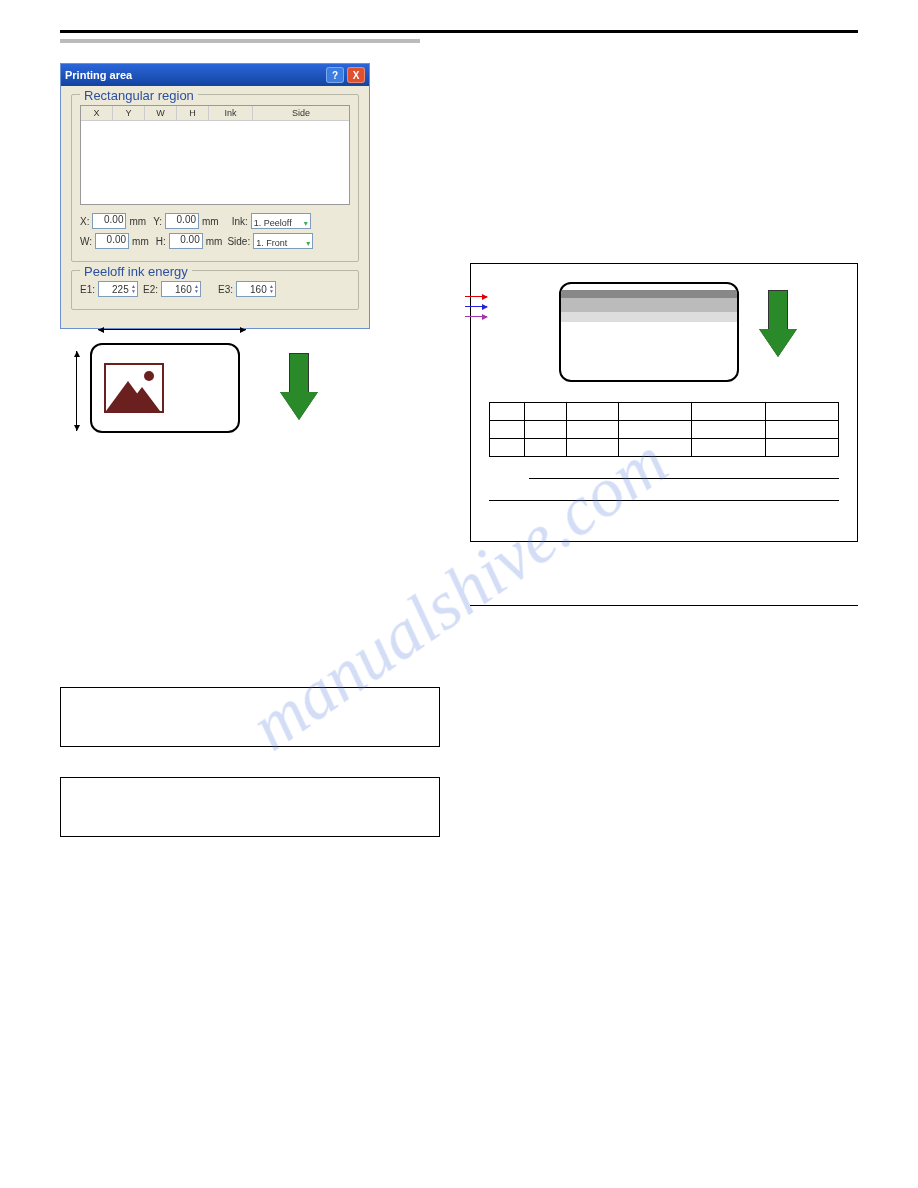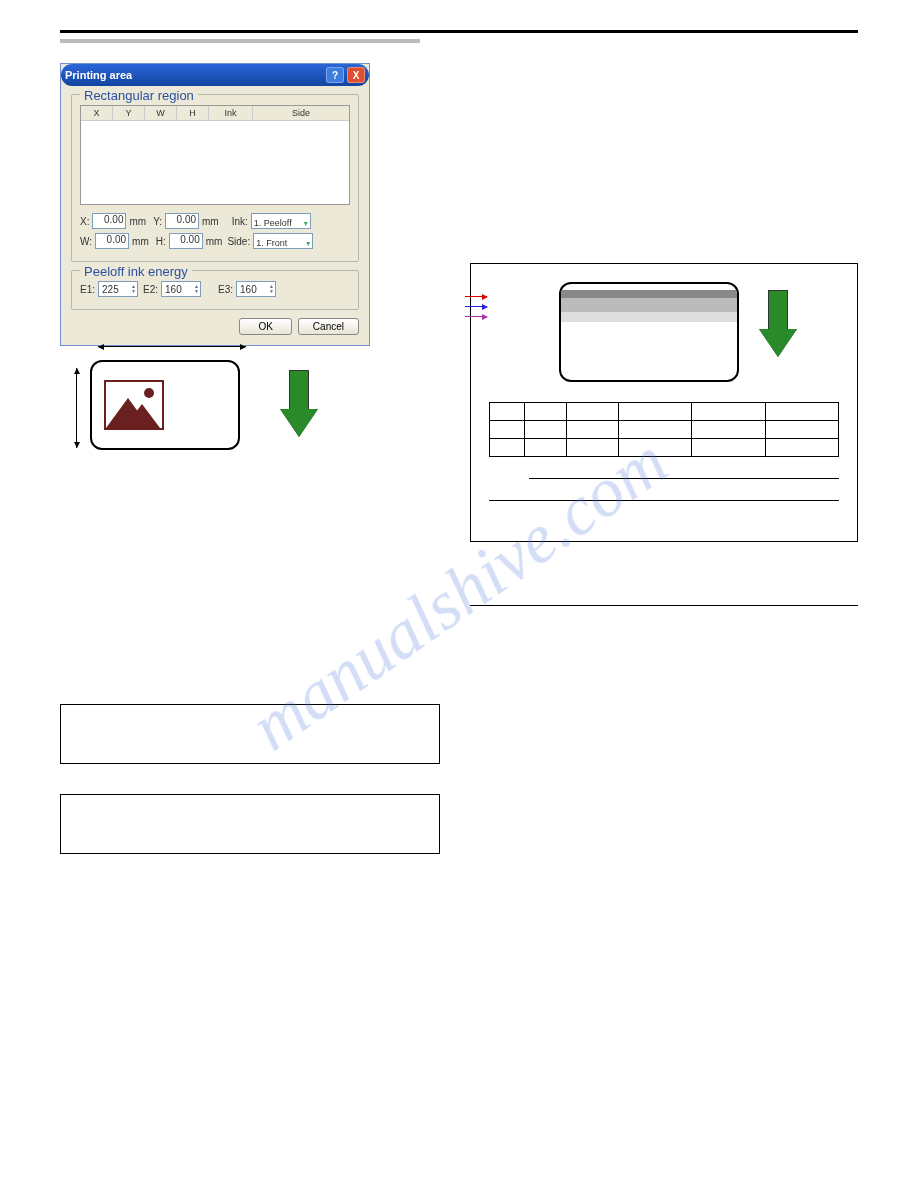--- a/index.html
+++ b/index.html
@@ -6,39 +6,39 @@
   body { font-family: Arial, sans-serif; font-size: 11px; color: #333; background: #fff; width: 918px; margin: 0 auto; }
   .page { padding: 30px 60px; }
   .rule { border-top: 3px solid #000; margin-bottom: 6px; }
   .subrule { border-top: 4px solid #bbb; width: 360px; margin-bottom: 20px; }
   .cols { display: flex; gap: 30px; }
   .lcol { width: 380px; }
   .rcol { flex: 1; }
   
   
   .dialog { width: 310px; border: 1px solid #6e8fd0; background: #ece9d8; font-size: 10px; margin-bottom: 14px; }
-  .titlebar { background: linear-gradient(#2b66d9, #1244a0); color: #fff; display: flex; align-items: center; padding: 3px 4px; font-weight: bold; font-size: 11px; border-radius: 11px; }
+  .titlebar { background: linear-gradient(#2b66d9, #1244a0); color: #fff; display: flex; align-items: center; padding: 3px 4px; font-weight: bold; font-size: 11px; }
   .titlebar .spacer { flex: 1; }
   .titlebar .tb-btn { width: 18px; height: 16px; border: 1px solid #fff5; border-radius: 3px; margin-left: 3px; display: flex; align-items: center; justify-content: center; font-size: 10px; }
   .tb-help { background: #3b7de0; color: #fff; }
   .tb-close { background: #e05030; color: #fff; font-weight: bold; }
   .dlg-body { padding: 8px 10px 10px; }
   .group { border: 1px solid #b8b8a8; border-radius: 2px; padding: 10px 8px 8px; margin-bottom: 8px; position: relative; }
   .group-label { position: absolute; top: -7px; left: 8px; background: #ece9d8; padding: 0 4px; color: #2c4fa0; font-size: 13px; }
   .listbox { background: #fff; border: 1px solid #999; height: 100px; margin-bottom: 8px; }
   .list-header { display: flex; background: #ece9d8; border-bottom: 1px solid #ccc; }
   .list-header span { padding: 2px 4px; border-right: 1px solid #ccc; text-align: center; font-size: 9px; }
   .form-row { display: flex; align-items: center; gap: 3px; margin-bottom: 4px; }
   .form-row label { font-size: 10px; }
   .txtin { width: 34px; height: 16px; border: 1px solid #7f9db9; background: #fff; text-align: right; padding: 0 2px; font-size: 10px; }
   .selin { width: 60px; height: 16px; border: 1px solid #7f9db9; background: #fff; font-size: 9px; display: flex; align-items: flex-end; justify-content: space-between; padding: 0 2px; }
   .selin .chev { color: #4a6; font-size: 8px; }
   .btn { border: 1px solid #888; background: linear-gradient(#fff,#e8e4d4); padding: 2px 10px; border-radius: 3px; font-size: 10px; }
   .btn-row { display: flex; gap: 6px; margin-top: 4px; }
-  .spin { width: 40px; height: 16px; border: 1px solid #7f9db9; background: #fff; display: flex; align-items: center; font-size: 10px; padding-left: 3px; position: relative; }
+  .spin { width: 40px; height: 16px; border: 1px solid #7f9db9; background: #fff; display: flex; align-items: center; font-size: 10px; padding-left: 13px; position: relative; }
   .spin .arrows { position: absolute; right: 1px; display: flex; flex-direction: column; font-size: 5px; line-height: 5px; color: #66a; }
   .dlg-btns { display: flex; justify-content: flex-end; gap: 6px; margin-top: 4px; }
   
   
   .card-small { position: relative; display: flex; align-items: center; margin: 10px 0 20px 30px; }
   .card-body { width: 150px; height: 90px; border: 2px solid #000; border-radius: 12px; background: #fff; position: relative; display: flex; align-items: center; padding-left: 12px; }
   .dim-top { position: absolute; top: -14px; left: 8px; width: 148px; border-top: 1px solid #000; }
   .dim-top::before, .dim-top::after { content: ""; position: absolute; top: -3px; width: 0; height: 0; border-top: 3px solid transparent; border-bottom: 3px solid transparent; }
   .dim-top::before { left: 0; border-right: 6px solid #000; }
   .dim-top::after { right: 0; border-left: 6px solid #000; }
@@ -163,24 +163,20 @@
               <div class="spin">
                   <span>160</span>
                   <span class="arrows">
                     <span>▲</span>
                     <span>▼</span>
                   </span>
                 </div>
             </div>
           </div>
 
-          <div class="dlg-btns">
-            <button class="btn" style="padding:2px 18px">OK</button>
-            <button class="btn" style="padding:2px 14px">Cancel</button>
-          </div>
         </div>
       </div>
 
       <div class="card-small">
         <div style="position:relative">
           <div class="dim-top"></div>
           <div class="dim-left"></div>
           <div class="card-body">
             <div class="picto">
               <div class="sun"></div>

